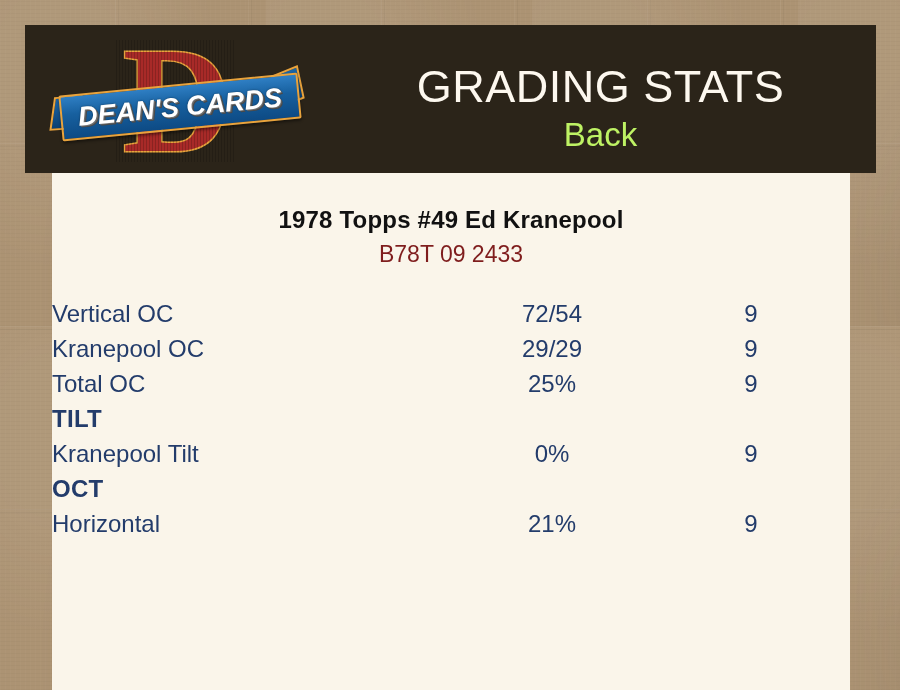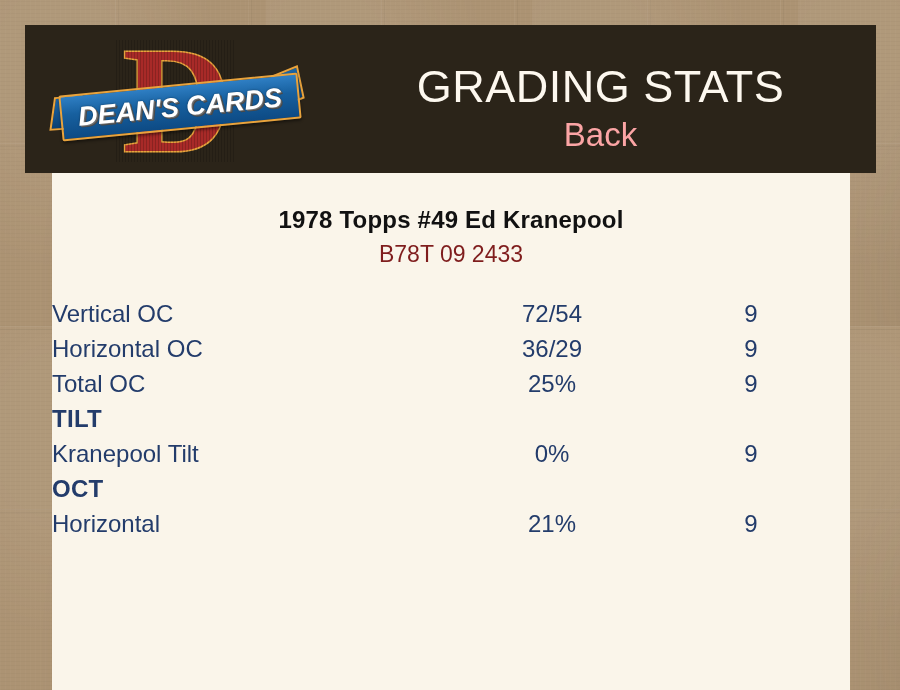--- a/index.html
+++ b/index.html
@@ -135,21 +135,21 @@
     padding-top:18px;
   }
   #grading-title{
     color:#fdf8ef;
     font-size:45px;
     line-height:54px;
     font-weight:normal;
     letter-spacing:0.5px;
   }
   #grading-subtitle{
-    color:#fca5a5;
+    color:#bef264;
     font-size:33px;
     line-height:42px;
     font-weight:normal;
   }
 
   
   #panel {
     position:absolute;
     left:52px; top:173px;
     width:798px; height:576px;
@@ -247,22 +247,22 @@
         <col class="c-value">
         <col class="c-grade">
     </colgroup>
     <tbody id="stats-body">
         <tr class="data-row">
           <td class="row-label">Vertical OC</td>
           <td class="row-value">72/54</td>
           <td class="row-grade">9</td>
         </tr>
         <tr class="data-row">
-          <td class="row-label">Horizontal OC</td>
-          <td class="row-value">36/29</td>
+          <td class="row-label">Kranepool OC</td>
+          <td class="row-value">29/29</td>
           <td class="row-grade">9</td>
         </tr>
         <tr class="data-row">
           <td class="row-label">Total OC</td>
           <td class="row-value">25%</td>
           <td class="row-grade">9</td>
         </tr>
         <tr class="section-row">
           <td class="section-name">TILT</td>
           <td></td>

